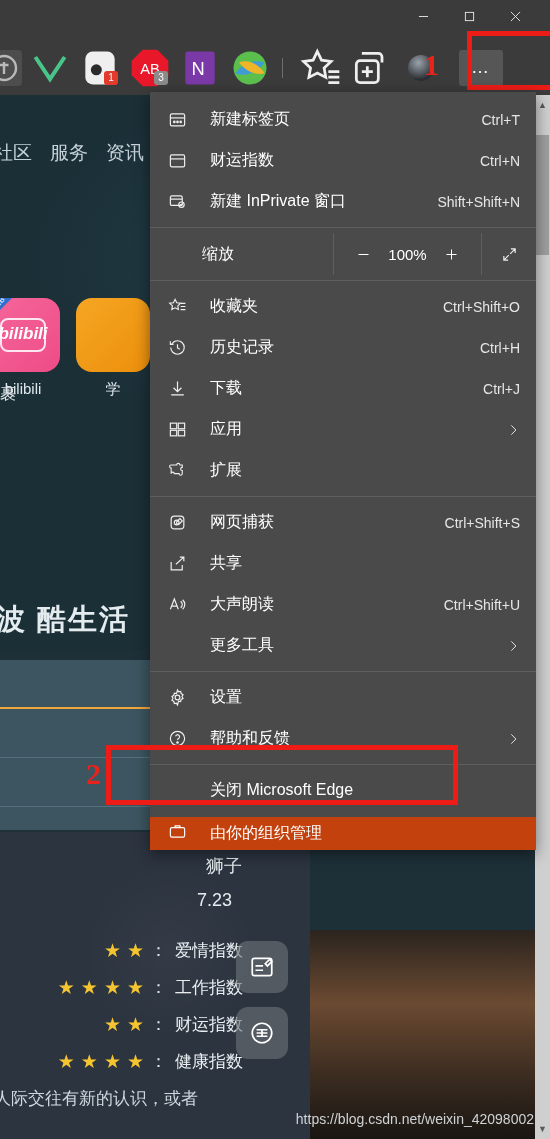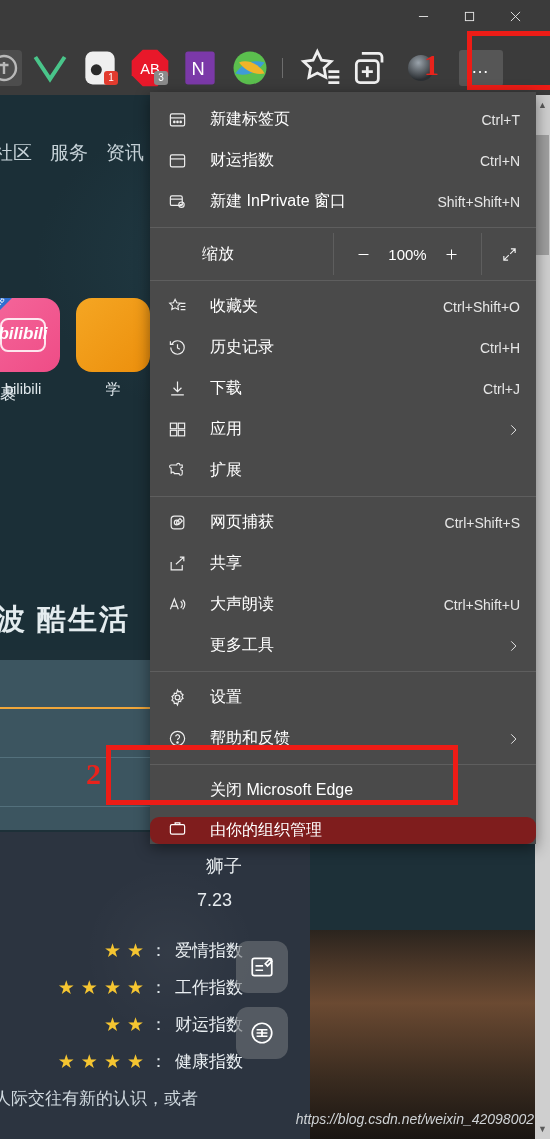--- a/index.html
+++ b/index.html
@@ -126,21 +126,21 @@
   .fab {
     position: absolute; left: 236px; width: 52px; height: 52px;
     border-radius: 12px; background: rgba(110,115,120,.62);
     display: flex; align-items: center; justify-content: center;
   }
   .fab svg { width: 26px; height: 26px; }
   .fab-note { top: 941px; }
   .fab-grid { top: 1007px; }
   .watermark {
     position: absolute; right: 16px; bottom: 12px;
-    color: #cfd3d6; font-size: 14px; white-space: nowrap; font-style: italic;
+    color: #cfd3d6; font-size: 14px; white-space: nowrap;
   }
 
   
   .titlebar {
     position: absolute; left: 0; top: 0; width: 550px; height: 40px;
     background: #3b3b3b;
   }
   .wbtn {
     position: absolute; top: 0; width: 46px; height: 32px;
     display: flex; align-items: center; justify-content: center;
@@ -225,23 +225,22 @@
     width: 26px; height: 26px; display: flex; align-items: center;
     justify-content: center; color: #ffffff;
   }
   .zoom-ctrl .zb svg { width: 15px; height: 15px; }
   .zoom-val { font-size: 15px; min-width: 42px; text-align: center; }
   .zoom-full {
     width: 54px; display: flex; align-items: center; justify-content: center;
   }
   .zoom-full svg { width: 17px; height: 17px; }
   .menu-footer {
-    display: flex; align-items: center; height: 27px; padding: 0 16px 0 18px;
-    background: #7f1d1d;
-    border-radius: 9px;
+    display: flex; align-items: center; height: 33px; padding: 0 16px 0 18px;
+    background: #c2410c;
   }
   .menu-footer .ic { width: 26px; flex: 0 0 26px; }
   .menu-footer .ic svg { width: 19px; height: 19px; }
   .menu-footer .lbl { font-size: 16px; margin-left: 16px; }
 
   
   .pscroll {
     position: absolute; right: 0; top: 95px; width: 15px; height: 1044px;
     background: #cfcfcf;
   }

